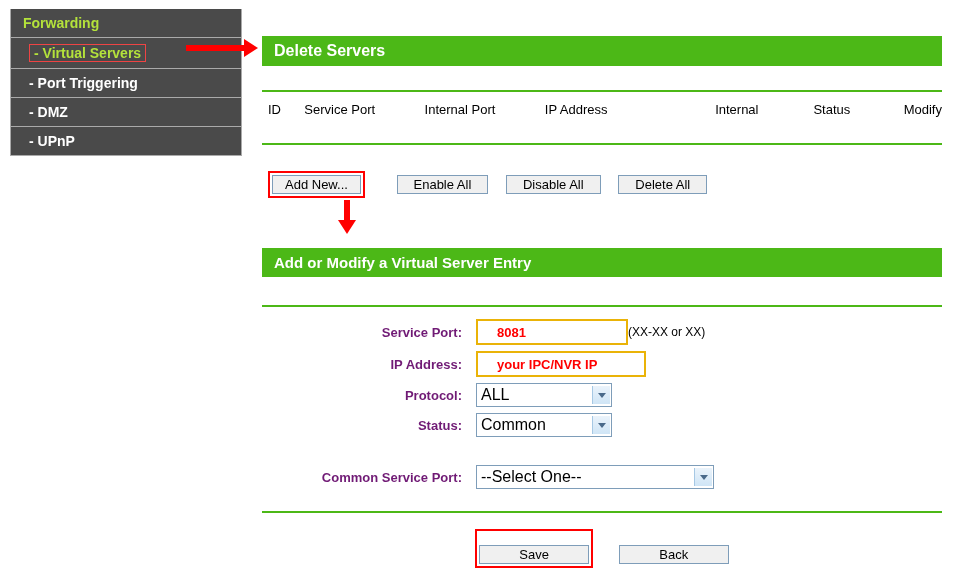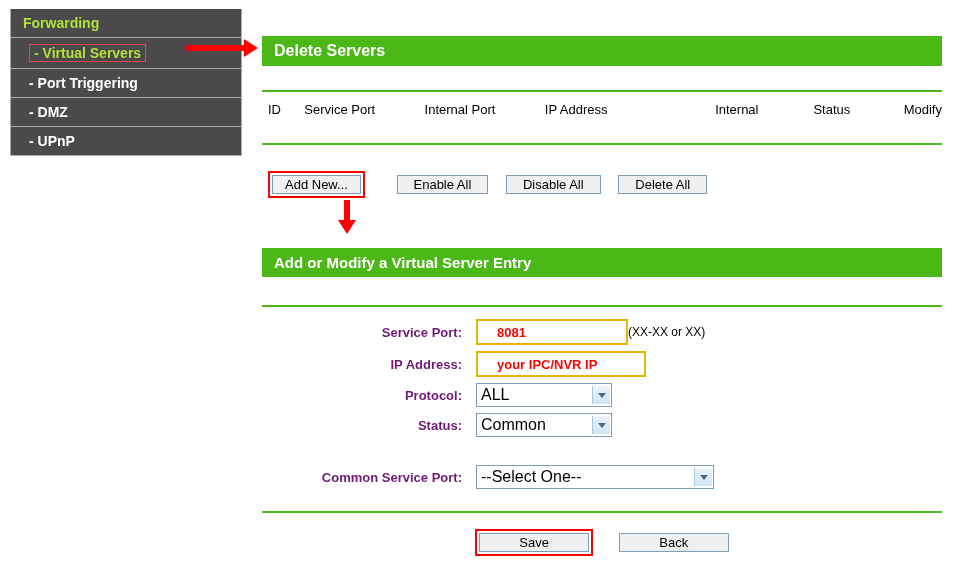--- a/index.html
+++ b/index.html
@@ -175,21 +175,21 @@
   }
   .save-row {
     text-align: center;
     padding: 4px 0 0 0;
   }
   .save-wrap {
     display: inline-block;
     border: 2px solid red;
     padding: 2px;
   }
-  .save-row .btn { width: 76px; }
+  .save-row .btn { width: 76px; margin-top: 12px; }
   .save-row .back-btn { margin-left: 22px; }
   
   .arrow-h {
     position: absolute;
     height: 6px;
     background: red;
   }
   .arrow-h::after {
     content: '';
     position: absolute;

